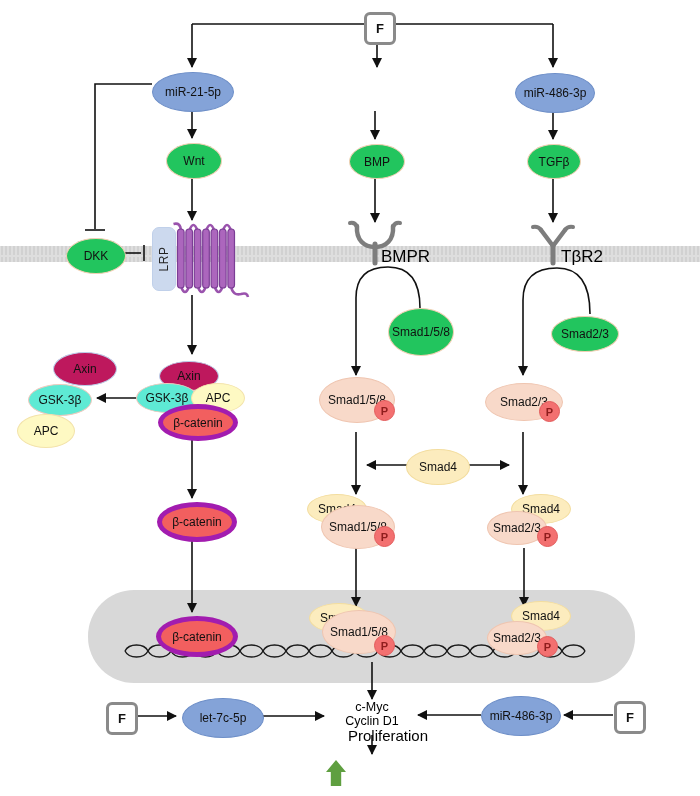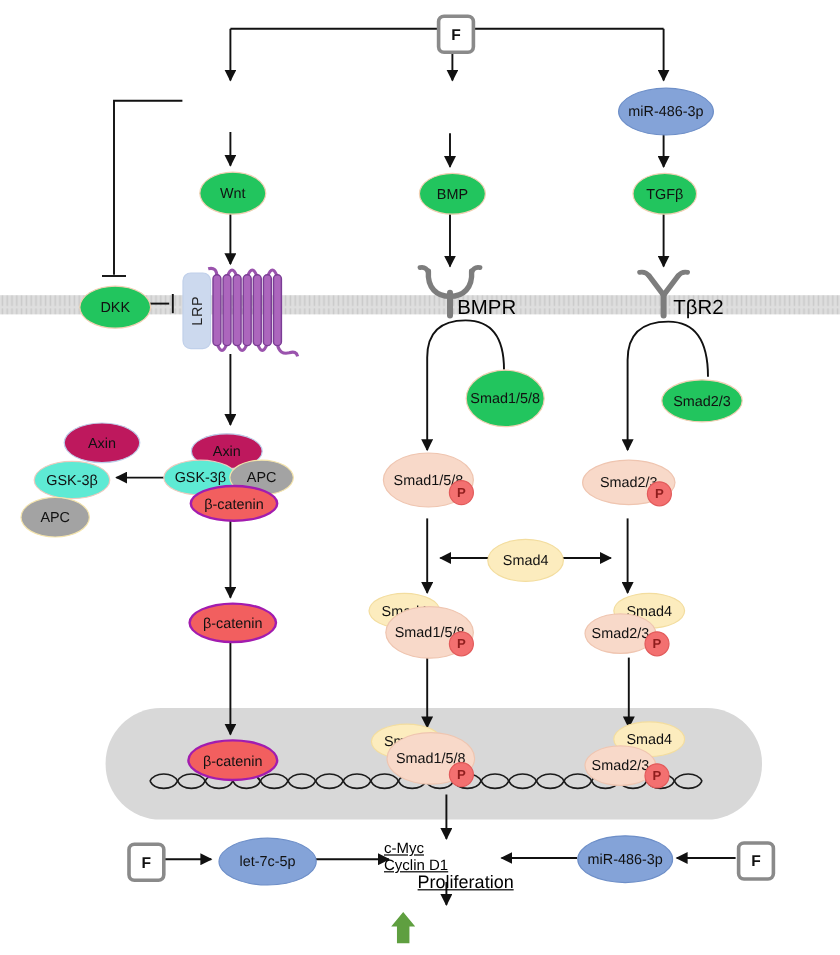--- a/index.html
+++ b/index.html
@@ -7,36 +7,36 @@
          font-family:"Liberation Sans","DejaVu Sans",sans-serif;color:#111;}
   .stage svg{position:absolute;left:0;top:0;z-index:0;}
   .node{position:absolute;z-index:2;display:flex;align-items:center;justify-content:center;
         text-align:center;border-radius:50%;font-size:12px;line-height:14px;color:#111;}
   .col{flex-direction:row;}
   .blue{background:#84a3d8;border:1px solid #6e8fc8;}
   .peach{background:#22c55e;border:1px solid #f2cfb3;}
   .salmon{background:#f8d9c9;border:1px solid #efc5b0;}
   .lav{background:#be185d;border:1px solid #bccee9;}
   .pink{background:#5eead4;border:1px solid #efc9bd;}
-  .yellow{background:#a3a3a3;border:1px solid #f3e3ab;}
+  .yellow{background:#fef9c3;border:1px solid #f3e3ab;}
   .yellow2{background:#fcecbe;border:1px solid #f3dd9f;}
-  .red{background:#f25f5f;border:2px solid #a21caf;}
+  .red{background:#f25f5f;border:5px solid #a21caf;}
   .pbadge{position:absolute;z-index:4;width:19px;height:19px;border-radius:50%;
           background:#f37070;border:1px solid #e25b5b;color:#8f1d1d;font-weight:bold;
           font-size:11px;display:flex;align-items:center;justify-content:center;}
   .z2{z-index:2}.z3{z-index:3}.z4{z-index:4}
   .fbox{position:absolute;z-index:3;background:#ffffff;border:3px solid #8a8a8a;border-radius:6px;
         display:flex;align-items:center;justify-content:center;font-weight:bold;font-size:13px;color:#111;}
   .lbl{position:absolute;z-index:2;font-size:17px;color:#000;white-space:nowrap;}
   .lrpbox{position:absolute;z-index:2;left:152px;top:227px;width:22px;height:62px;border-radius:7px;
           background:#ccd9ee;border:1px solid #c0d0ea;display:flex;align-items:center;justify-content:center;}
   .lrpbox span{transform:rotate(-90deg);font-size:12px;color:#222;letter-spacing:0.5px;}
-  .cmyc{position:absolute;z-index:2;left:320px;top:700px;width:80px;
-        font-size:12.5px;line-height:14px;color:#000;text-decoration:underline;}
-  .prolif{position:absolute;z-index:2;left:348px;top:727px;font-size:15px;color:#000;text-decoration:underline;}
+  .cmyc{position:absolute;z-index:2;left:332px;top:700px;width:80px;text-align:center;
+        font-size:12.5px;line-height:14px;color:#000;}
+  .prolif{position:absolute;z-index:2;left:348px;top:727px;font-size:15px;color:#000;}
 </style>
 </head>
 <body>
 
 <div class="stage">
 
 <svg width="700" height="796" viewBox="0 0 700 796">
   <defs>
     <marker id="ah" markerUnits="userSpaceOnUse" markerWidth="11" markerHeight="10" refX="9" refY="5" orient="auto">
       <path d="M0,0 L10,5 L0,10 z" fill="#111"></path>
@@ -142,20 +142,21 @@
 <div class="fbox" style="left:364px;top:12px;width:26px;height:27px">
       <span>F</span>
     </div>
 <div class="fbox" style="left:106px;top:702px;width:26px;height:27px">
       <span>F</span>
     </div>
 <div class="fbox" style="left:614px;top:701px;width:26px;height:27px">
       <span>F</span>
     </div>
 
+<div class="node blue" style="left:152px;top:72px;width:80px;height:38px">miR-21-5p</div>
 <div class="node blue" style="left:515px;top:73px;width:78px;height:38px">miR-486-3p</div>
 <div class="node blue" style="left:182px;top:698px;width:80px;height:38px">let-7c-5p</div>
 <div class="node blue" style="left:481px;top:696px;width:78px;height:38px">miR-486-3p</div>
 
 <div class="node peach" style="left:166px;top:143px;width:54px;height:34px">Wnt</div>
 <div class="node peach" style="left:349px;top:144px;width:54px;height:33px">BMP</div>
 <div class="node peach" style="left:527px;top:144px;width:52px;height:33px">TGFβ</div>
 <div class="node peach" style="left:66px;top:238px;width:58px;height:34px">DKK</div>
 
 <div class="lrpbox">

